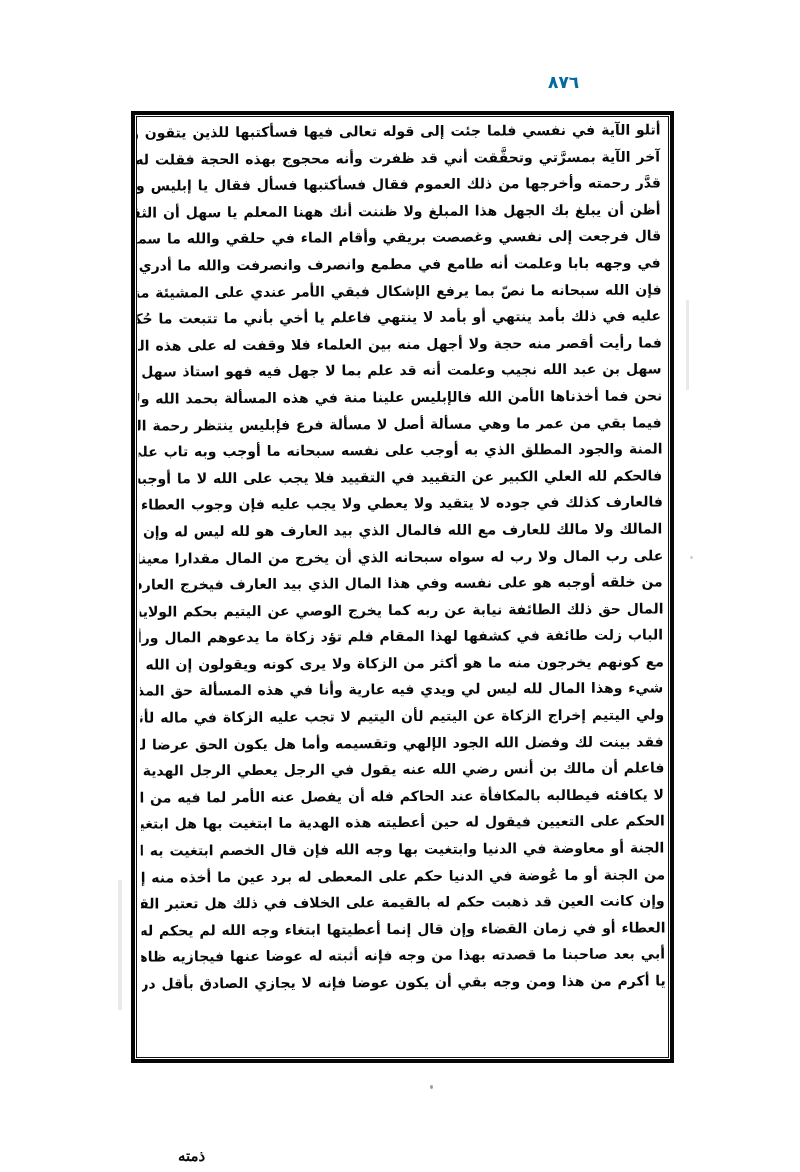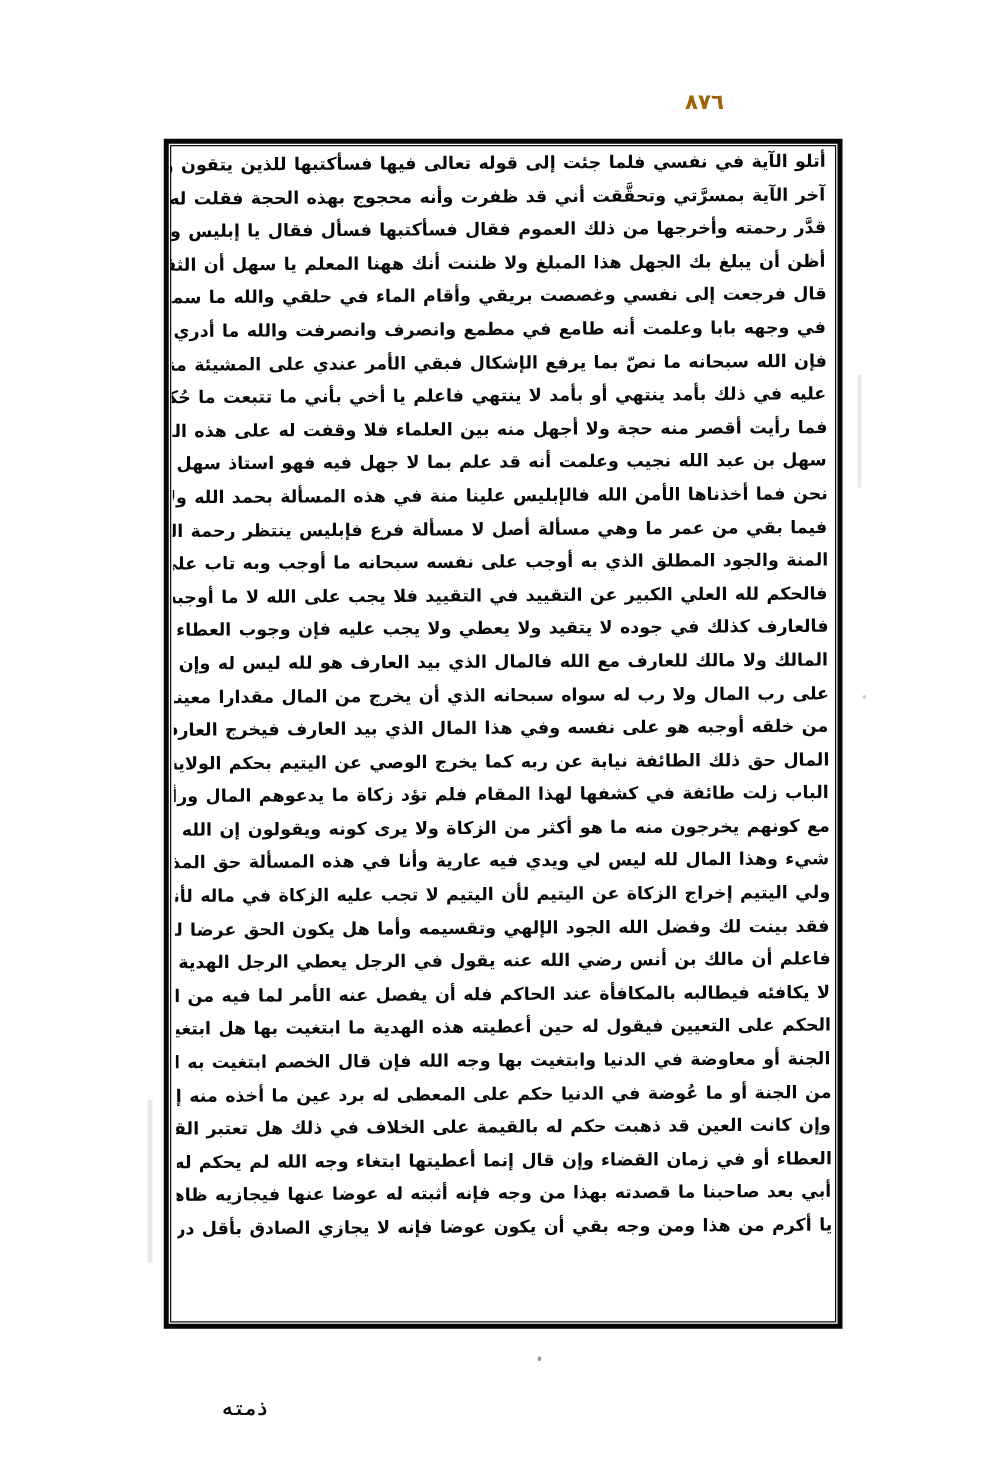--- a/index.html
+++ b/index.html
@@ -30,21 +30,21 @@
   
   .folio-number {
     position: absolute;
     left: 548px;
     top: 72px;
     width: 90px;
     text-align: left;
     font-family: "DejaVu Sans", sans-serif;
     font-size: 17px;
     font-weight: bold;
-    color: #a16207;
+    color: #0369a1;
     direction: rtl;
     letter-spacing: 0.5px;
   }
   
   .frame-outer {
     position: absolute;
     left: 131px;
     top: 111px;
     width: 543px;
     height: 952px;
@@ -94,22 +94,22 @@
     position: relative;
   }
   .line:nth-child(odd)  { transform: translateX(0.4px); }
   .line:nth-child(even) { transform: translateX(-0.3px); }
   .line:nth-child(3n)   { letter-spacing: -0.35px; }
   .line:nth-child(5n)   { letter-spacing: -0.05px; }
   
   .catchword {
     position: absolute;
     left: 178px;
-    top: 1118px;
-    font-family: Liberation Mono, monospace;
+    top: 1147px;
+    font-family: Liberation Sans, sans-serif;
     font-size: 15px;
     font-weight: bold;
     color: #0b0b0b;
     direction: rtl;
   }
   
   .speck {
     position: absolute;
     background: #cfcfcf;
     border-radius: 50%;

